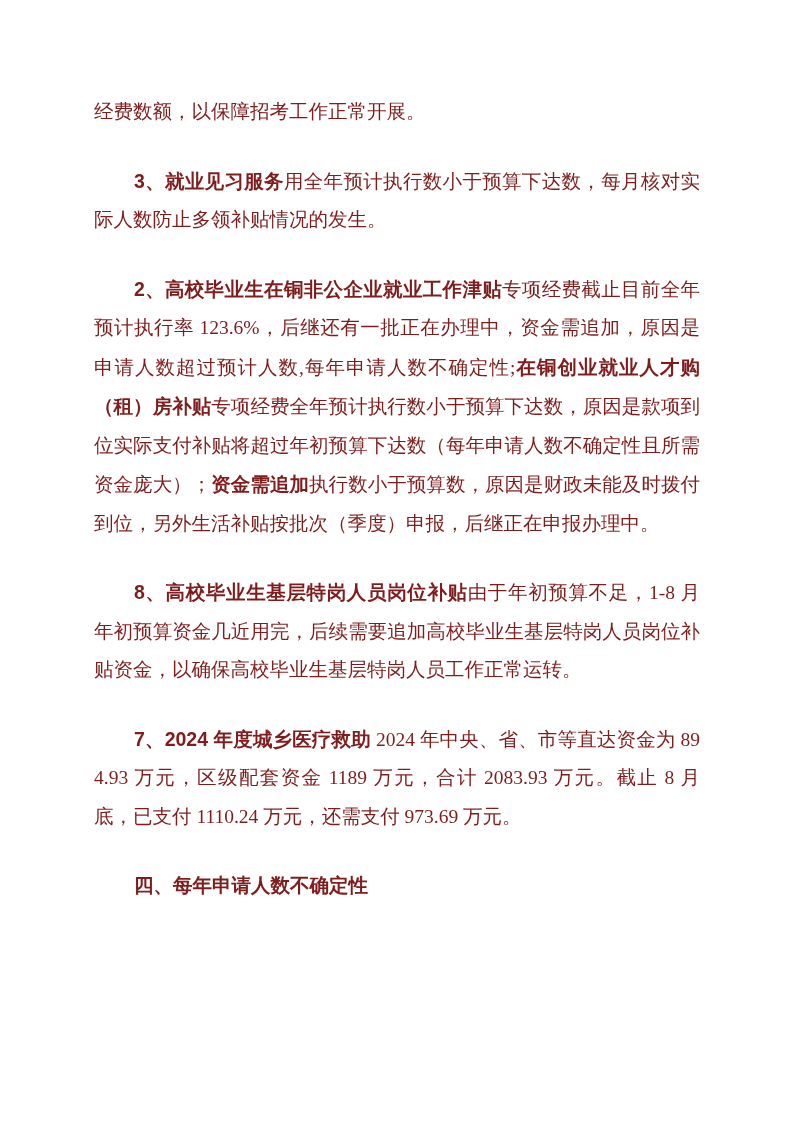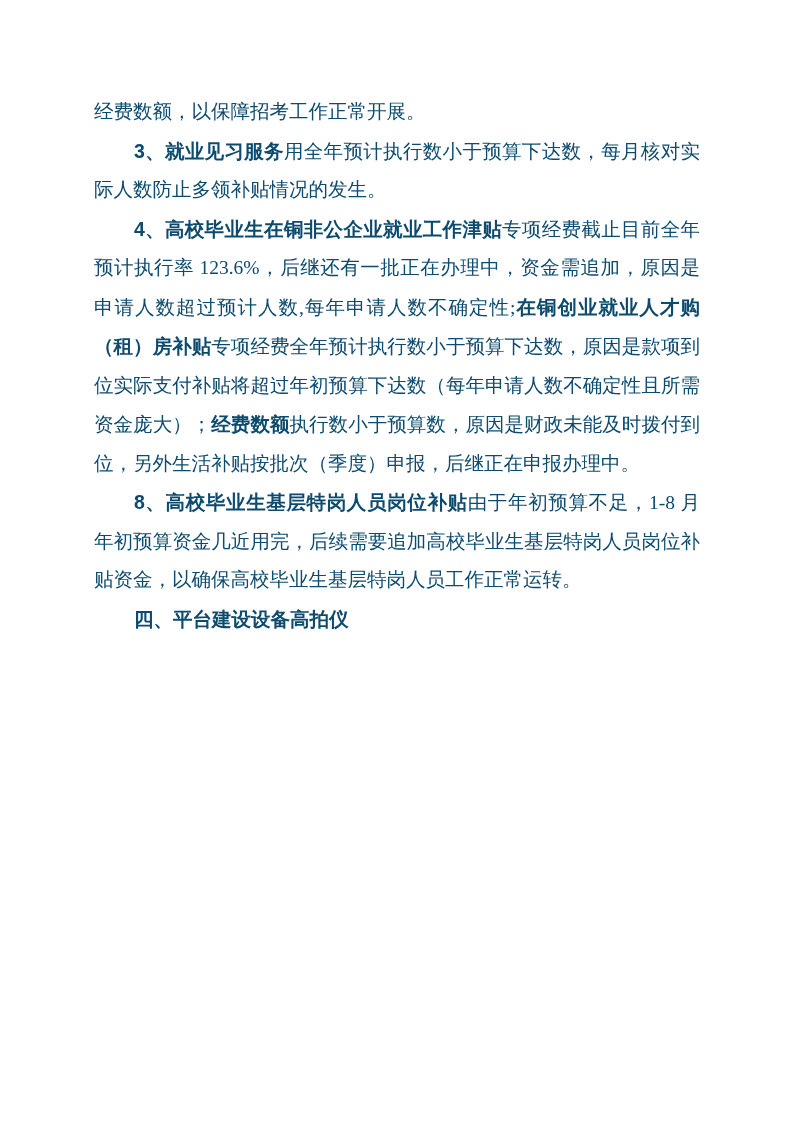--- a/index.html
+++ b/index.html
@@ -18,27 +18,28 @@
   }
   .doc-body {
     width: 606px;
   }
   p.para {
     margin: 0;
     padding: 0;
     font-family: "Liberation Serif", "DejaVu Serif", serif;
     font-size: 19.5px;
     line-height: 38.5px;
-    color: #0c4a6e;
+    color: #7f1d1d;
     text-align: justify;
     letter-spacing: 0;
     word-break: break-all;
   }
   p.indent {
     text-indent: 2.05em;
+    margin-top: 30px;
   }
   .b {
     font-weight: 700;
     font-family: "Liberation Sans", "DejaVu Sans", sans-serif;
   }
   p.heading {
     font-weight: 700;
     font-family: "Liberation Sans", "DejaVu Sans", sans-serif;
     text-align: left;
   }
@@ -46,23 +47,24 @@
 </head>
 <body>
 
 <div class="page">
   <div class="doc-body">
 
     <p class="para"><span>经费数额，以保障招考工作正常开展。</span></p>
 
     <p class="para indent"><span class="b">3、就业见习服务</span><span>用全年预计执行数小于预算下达数，每月核对实际人数防止多领补贴情况的发生。</span></p>
 
-    <p class="para indent"><span class="b">4、高校毕业生在铜非公企业就业工作津贴</span><span>专项经费截止目前全年预计执行率 123.6%，后继还有一批正在办理中，资金需追加，原因是申请人数超过预计人数,每年申请人数不确定性;</span><span class="b">在铜创业就业人才购（租）房补贴</span><span>专项经费全年预计执行数小于预算下达数，原因是款项到位实际支付补贴将超过年初预算下达数（每年申请人数不确定性且所需资金庞大）；</span><span class="b">经费数额</span><span>执行数小于预算数，原因是财政未能及时拨付到位，另外生活补贴按批次（季度）申报，后继正在申报办理中。</span></p>
+    <p class="para indent"><span class="b">2、高校毕业生在铜非公企业就业工作津贴</span><span>专项经费截止目前全年预计执行率 123.6%，后继还有一批正在办理中，资金需追加，原因是申请人数超过预计人数,每年申请人数不确定性;</span><span class="b">在铜创业就业人才购（租）房补贴</span><span>专项经费全年预计执行数小于预算下达数，原因是款项到位实际支付补贴将超过年初预算下达数（每年申请人数不确定性且所需资金庞大）；</span><span class="b">资金需追加</span><span>执行数小于预算数，原因是财政未能及时拨付到位，另外生活补贴按批次（季度）申报，后继正在申报办理中。</span></p>
 
     <p class="para indent"><span class="b">8、高校毕业生基层特岗人员岗位补贴</span><span>由于年初预算不足，1-8 月年初预算资金几近用完，后续需要追加高校毕业生基层特岗人员岗位补贴资金，以确保高校毕业生基层特岗人员工作正常运转。</span></p>
 
 
+    <p class="para indent"><span class="b">7、2024 年度城乡医疗救助</span><span> 2024 年中央、省、市等直达资金为 894.93 万元，区级配套资金 1189 万元，合计 2083.93 万元。截止 8 月底，已支付 1110.24 万元，还需支付 973.69 万元。</span></p>
 
-    <p class="para indent heading"><span>四、平台建设设备高拍仪</span></p>
+    <p class="para indent heading"><span>四、每年申请人数不确定性</span></p>
 
 
   </div>
 </div>
 
 </body></html>

